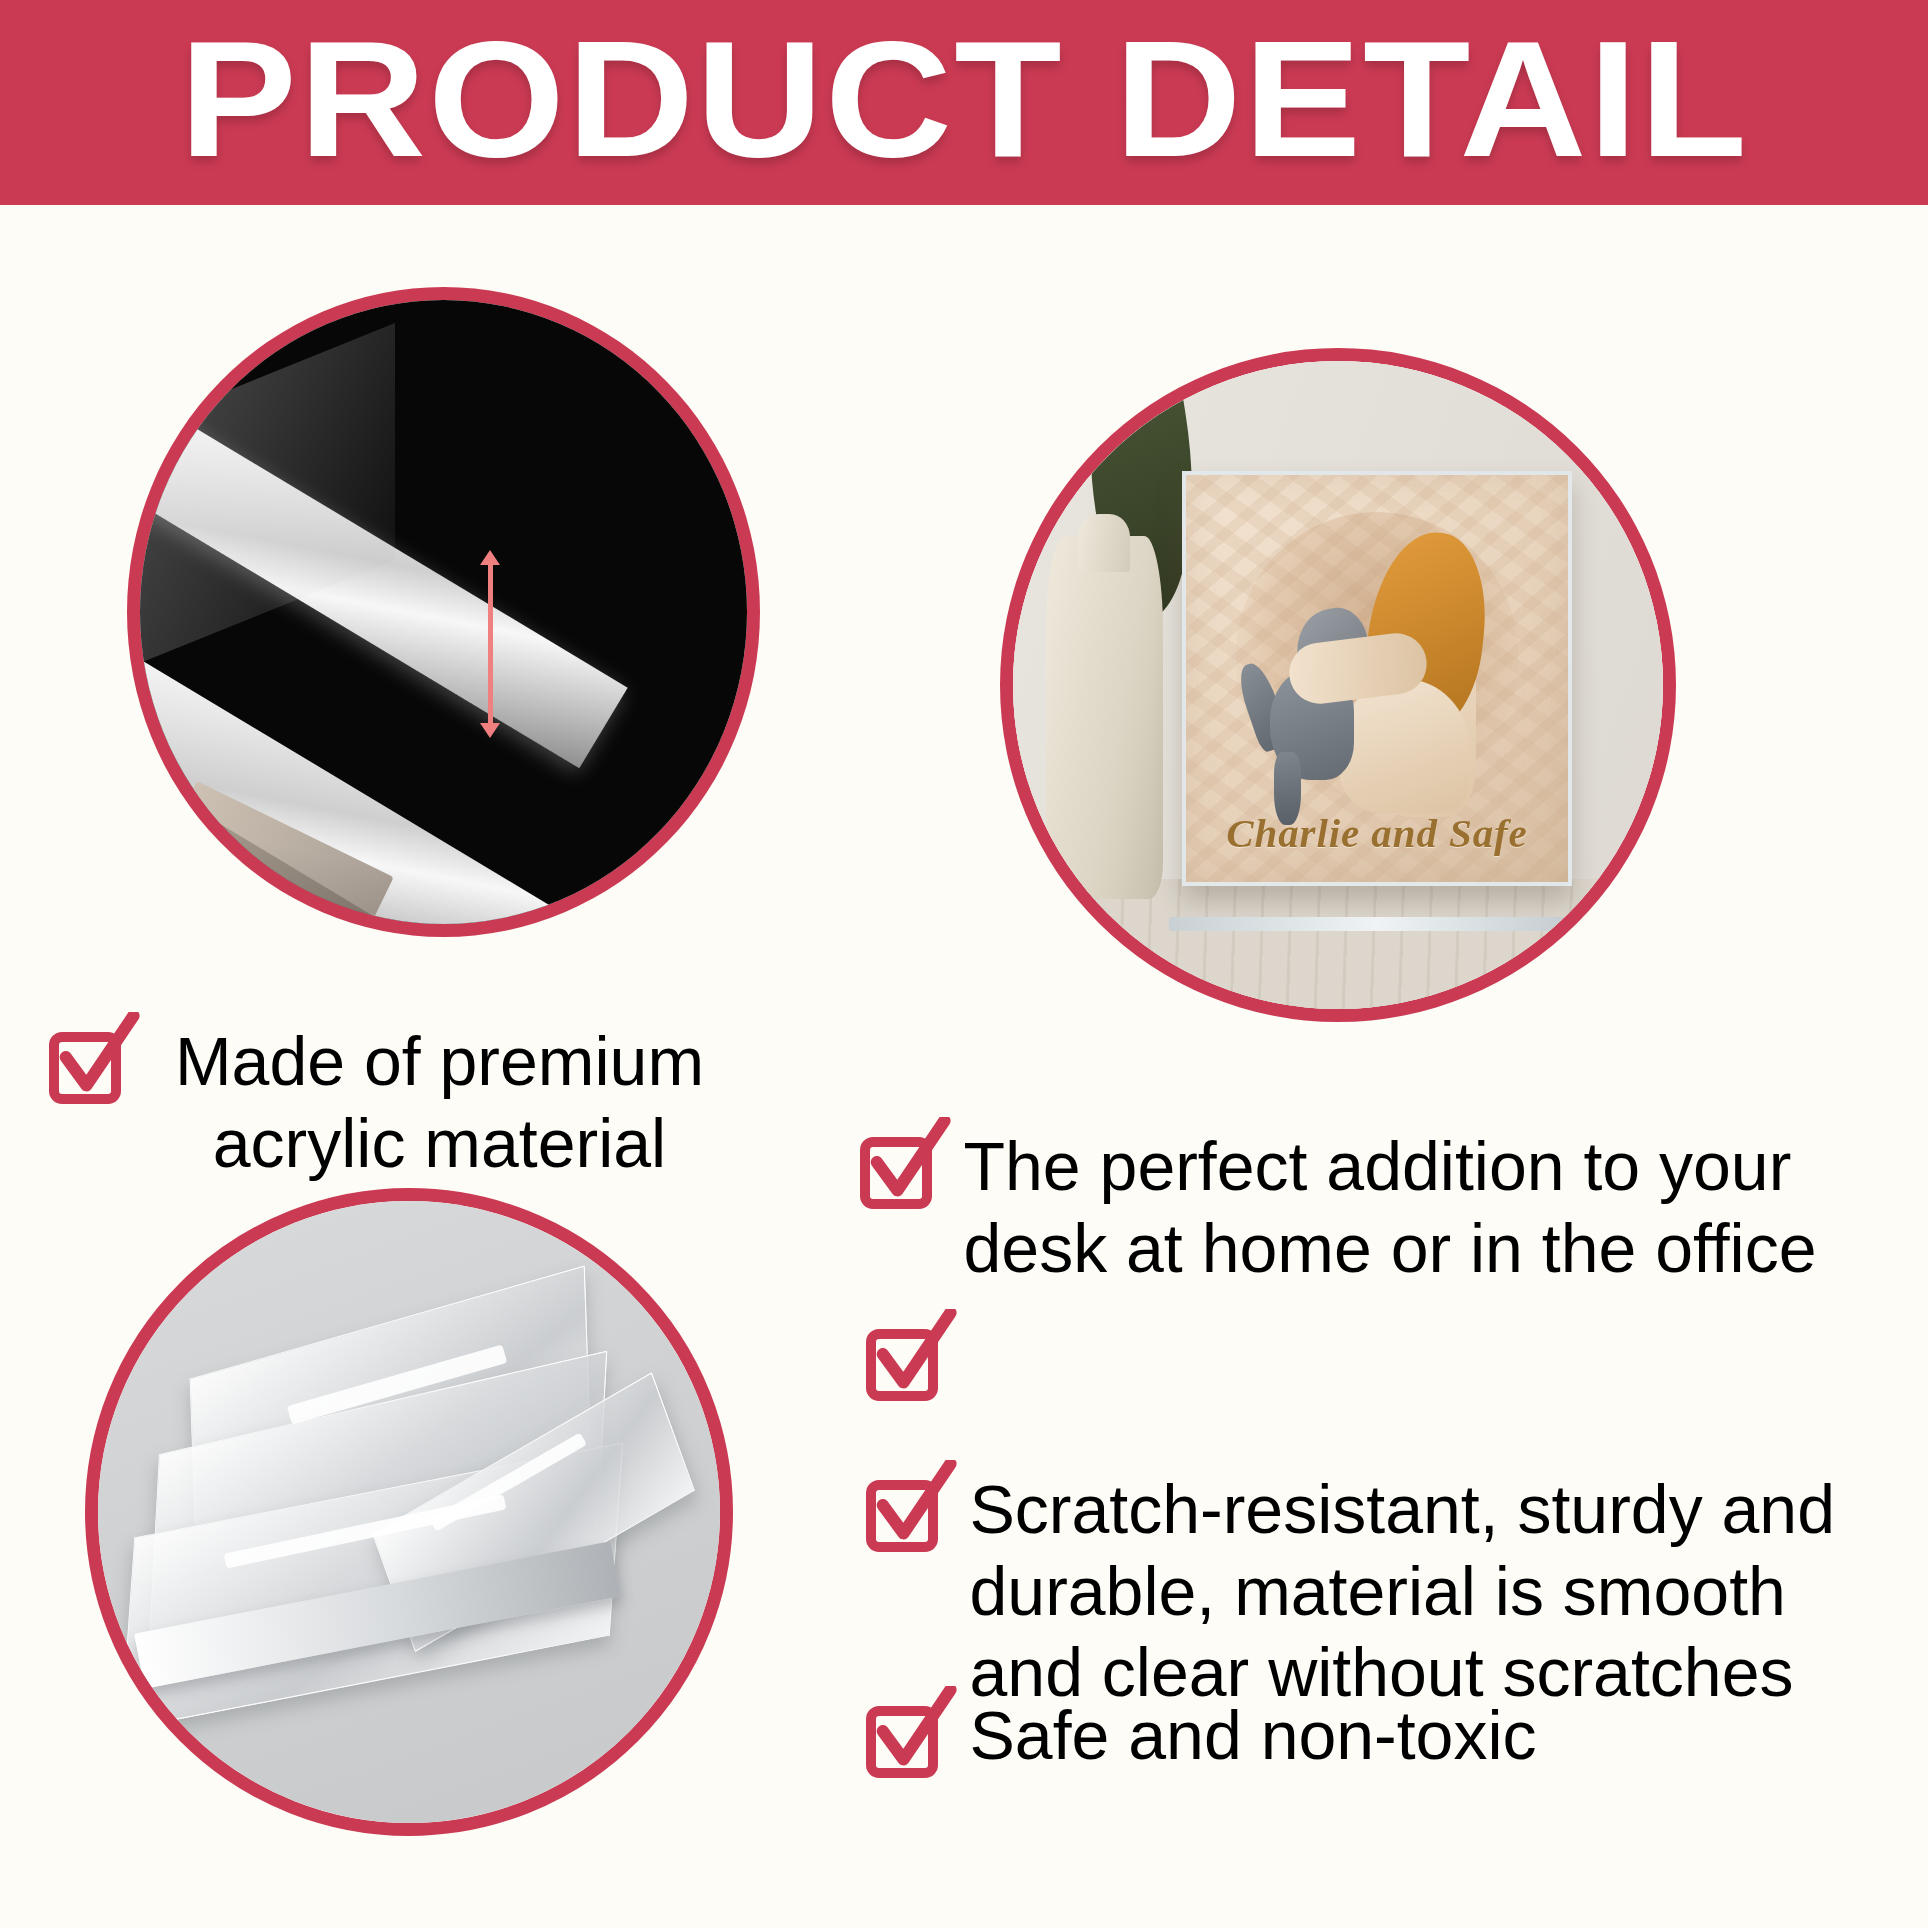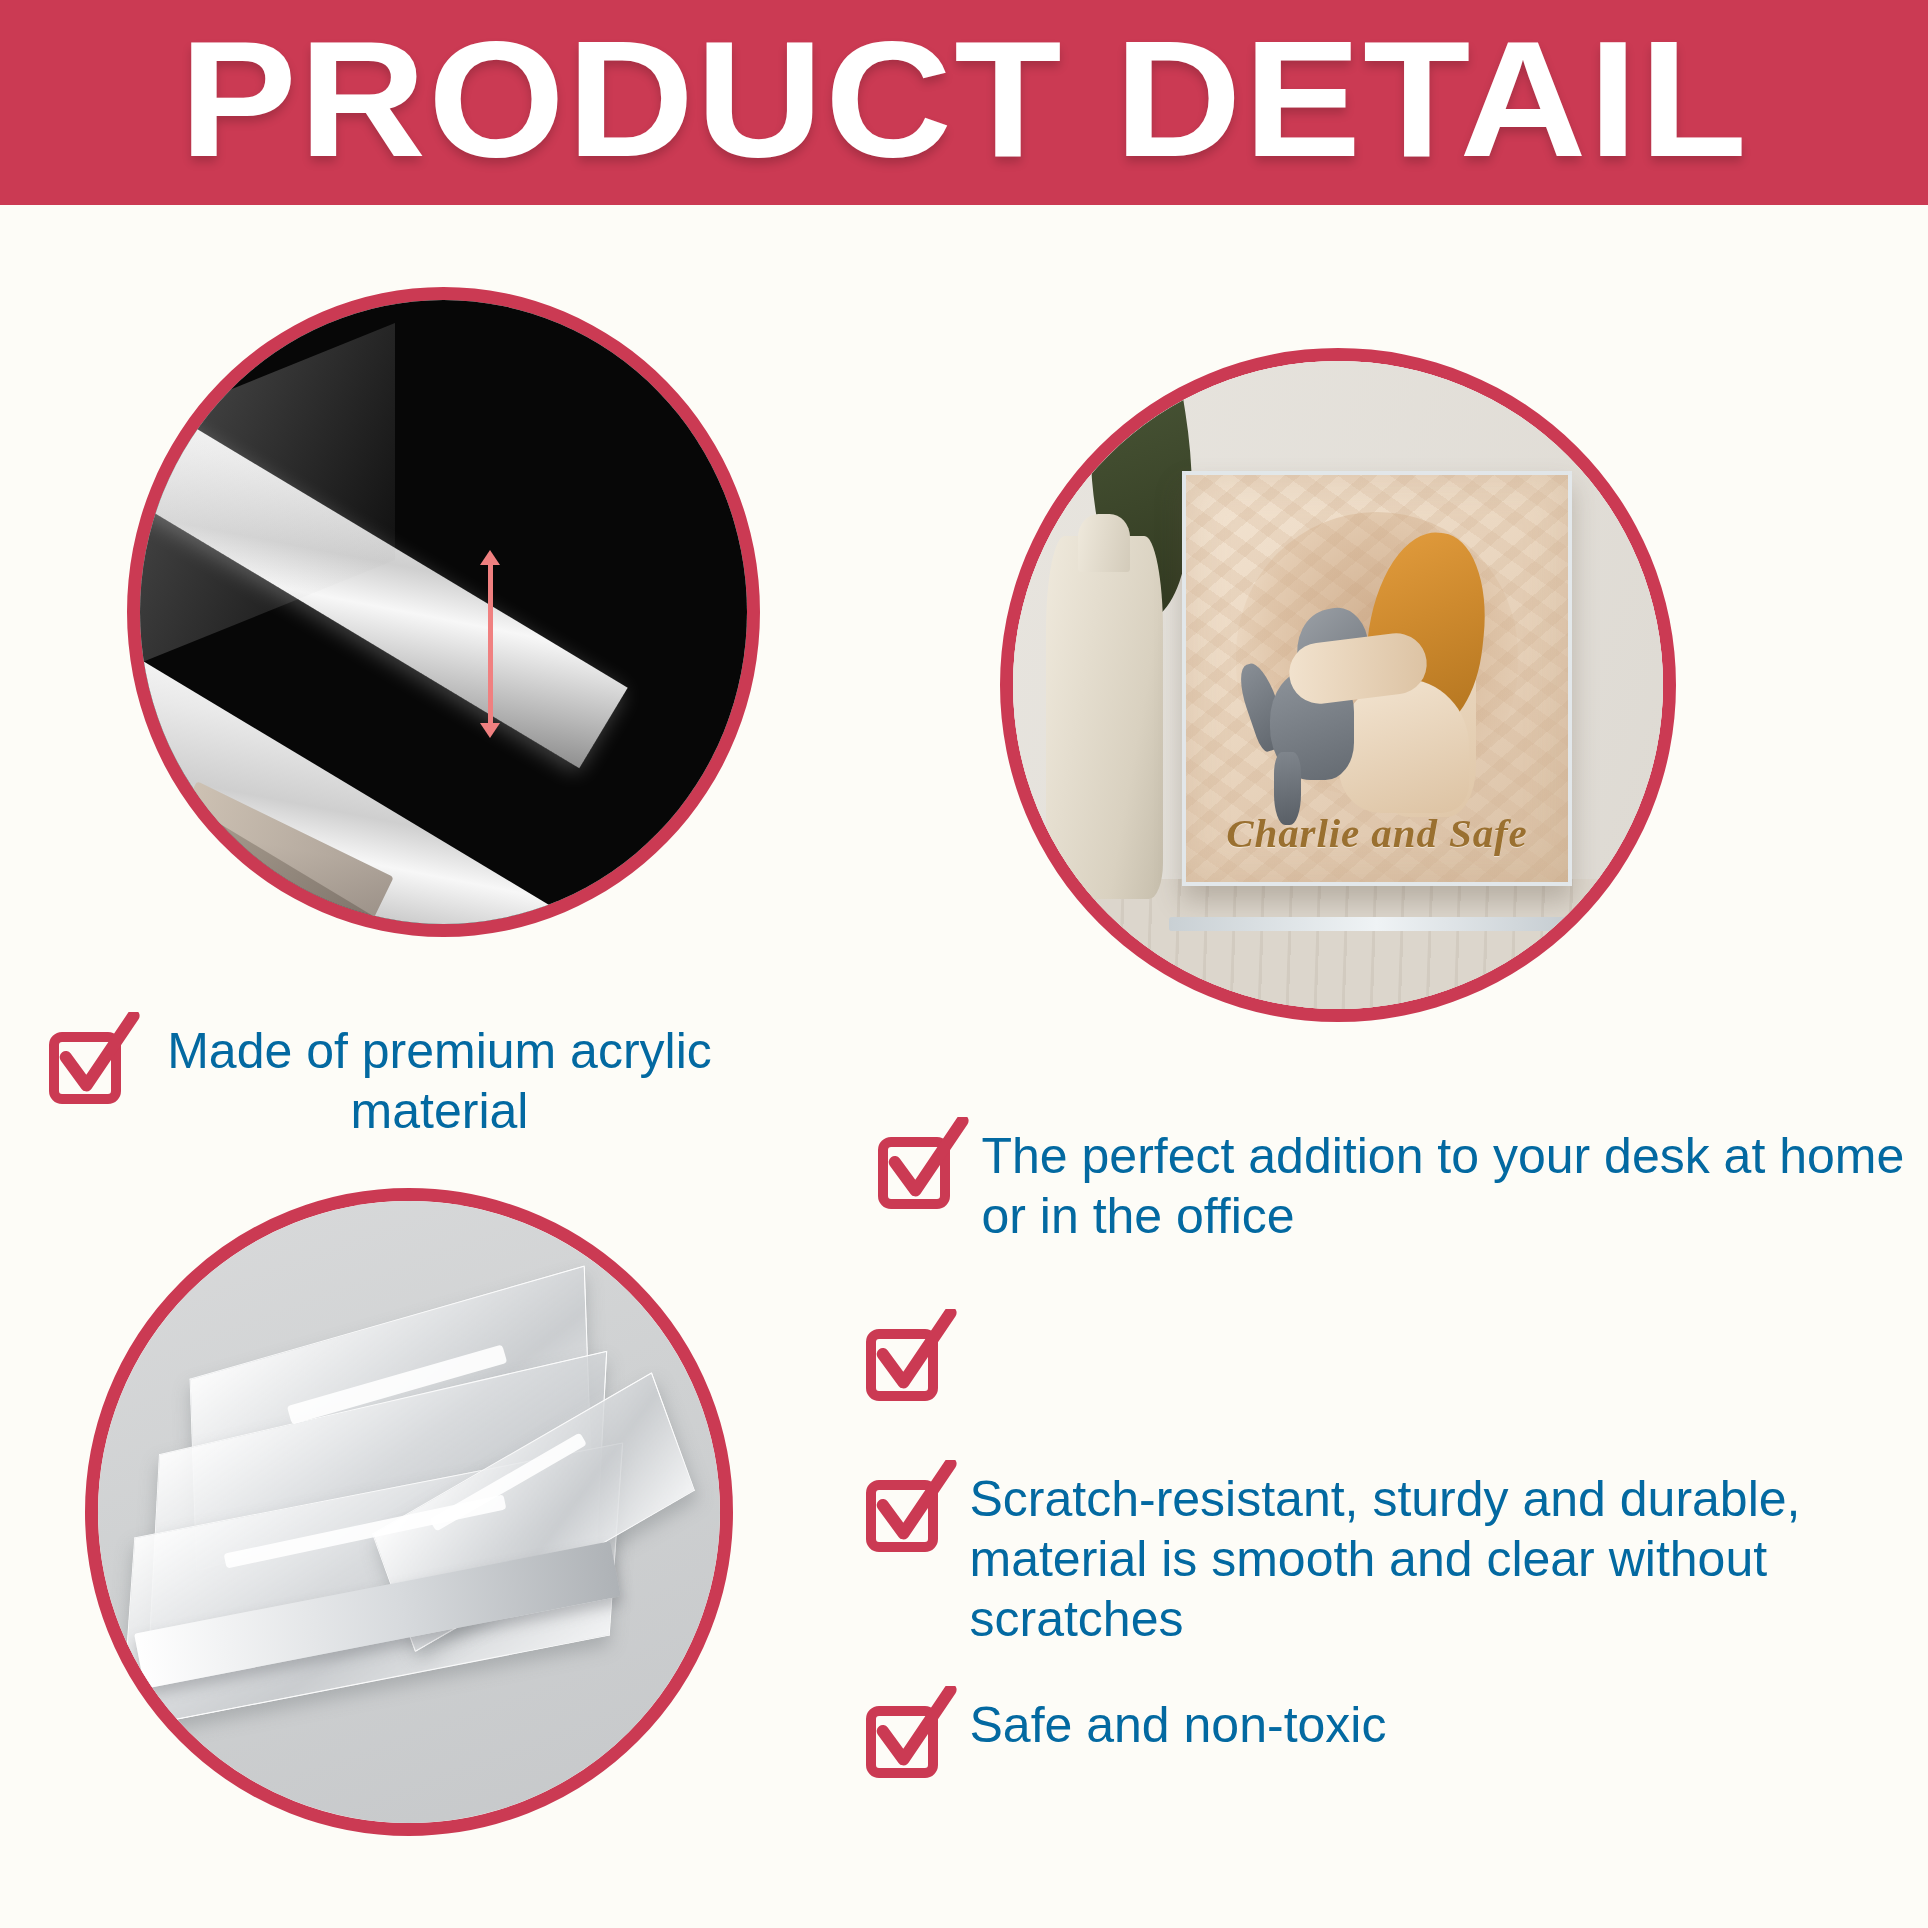--- a/index.html
+++ b/index.html
@@ -154,30 +154,30 @@
 
   
   .bullet{ position:absolute; display:flex; align-items:flex-start; gap:24.5px; }
   .checkbox{ position:relative; width:79px; height:79px; flex:0 0 79px; margin-top:3.8px; }
   .checkbox .box{
     position:absolute; left:0; top:7.5px; width:72px; height:72px;
     border:10.4px solid #CB3A53; border-radius:13px;
   }
   .checkbox .tick{ position:absolute; left:-1.9px; top:-13px; width:94px; height:94px; }
   .bullet-text{
-    color:#0369a1;
-    font-size:50px;
+    color:#000000;
+    font-size:68px;
     line-height:1.2;
     font-weight:400;
   }
 
   #bullet-acrylic{ left:49px; top:1021px; width:716px; }
   #bullet-acrylic .bullet-text{ text-align:center; width:574px; }
 
-  #bullet-desk{ left:878px; top:1126px; width:1036px;justify-content:center; }
+  #bullet-desk{ left:860px; top:1126px; width:1036px;justify-content:center; }
   #bullet-printing{ left:866px; top:1318px; width:1036px; }
   #bullet-scratch{ left:866px; top:1469px; width:1036px; }
   #bullet-safe{ left:866px; top:1695px; width:1036px; }
 </style>
 </head>
 <body>
 
 <div class="banner">
   <div class="banner-title">PRODUCT DETAIL</div>
 </div>

